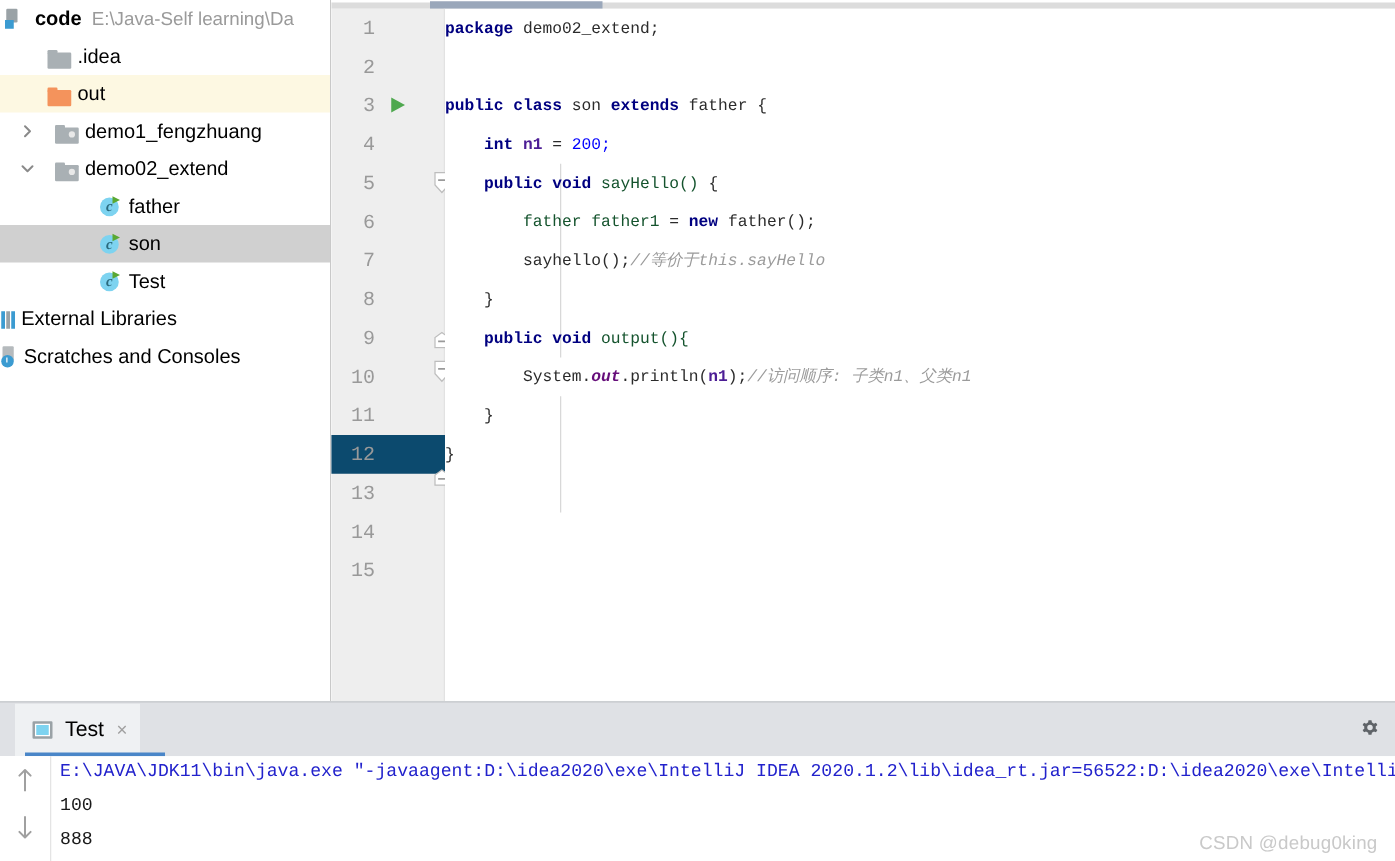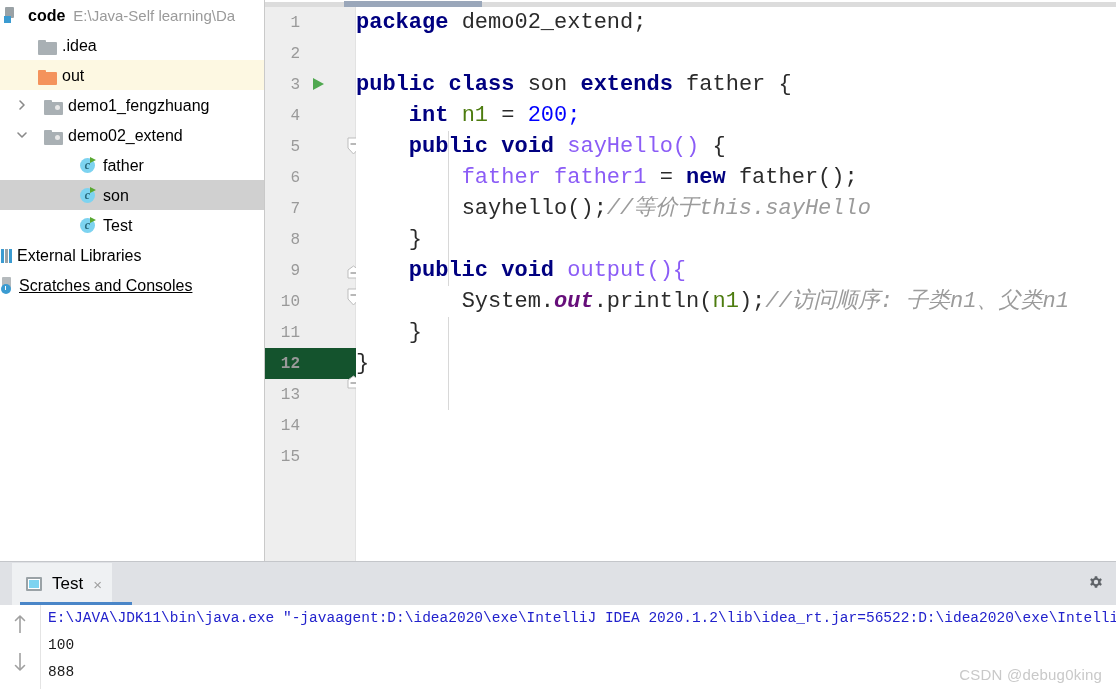--- a/index.html
+++ b/index.html
@@ -146,47 +146,47 @@
     position: absolute; right: 0; top: 0; width: 1px; height: 554px;
     background: #e2e2e2;
   }
   .gline {
     position: relative; height: 31px; display: flex; align-items: center;
   }
   .gline .num {
     position: absolute; right: 56px; text-align: right; width: 36px;
     font-family: "Liberation Mono", monospace; font-size: 16px; color: #999999;
   }
-  .gline.current { background: #14532d; font-weight: bold; }
+  .gline.current { background: #0c4a6e; }
   .gline .runmark {
     position: absolute; left: 48px; top: 9px;
     width: 0; height: 0;
     border-left: 11px solid #4fa84f;
     border-top: 6px solid transparent;
     border-bottom: 6px solid transparent;
   }
   .fold {
     position: absolute; left: 80px; top: 6px; width: 17px; height: 19px;
   }
   .fold svg { display: block; }
 
   #code {
     position: absolute; left: 91px; top: 7px; width: 760px; height: 554px;
     background: #ffffff;
   }
   .cline {
     position: relative; height: 31px; line-height: 31px;
-    font-family: "Liberation Mono", monospace; font-size: 22px;
+    font-family: "Liberation Mono", monospace; font-size: 13px;
     color: #2b2b2b; white-space: pre; 
   }
   .cline.current { background: #fdf8e2; }
   .kw { color: #000080; font-weight: bold; }
   .num-lit { color: #0000ff; }
-  .dim { color: #8b5cf6; }
-  .field { color: #4d7c0f; font-weight: normal; }
+  .dim { color: #14532d; }
+  .field { color: #4c1d95; font-weight: bold; }
   .statfield { color: #660e7a; font-weight: bold; font-style: italic; }
   .cmt { color: #9b9b9b; font-style: italic; }
   .plain { color: #2b2b2b; }
 
   
   .indent-guide {
     position: absolute; width: 1px; background: #d8d8d8;
   }
 
   
@@ -361,21 +361,21 @@
 
     <div class="tree-row" style="padding-left:0px;">
       <span class="ico libico">
           <span class="b1"></span>
           <span class="b2"></span>
           <span class="b3"></span>
         </span>
       <span class="lbl">External Libraries</span>
     </div>
 
-    <div class="tree-row" style="padding-left:0px;text-decoration:underline;">
+    <div class="tree-row" style="padding-left:0px;">
       <span class="ico scratchico">
           <span class="pad"></span>
           <span class="clock"></span>
           <span class="hand"></span>
         </span>
       <span class="lbl">Scratches and Consoles</span>
     </div>
 
     <div id="proj-hscroll">
       <div class="thumb"></div>

